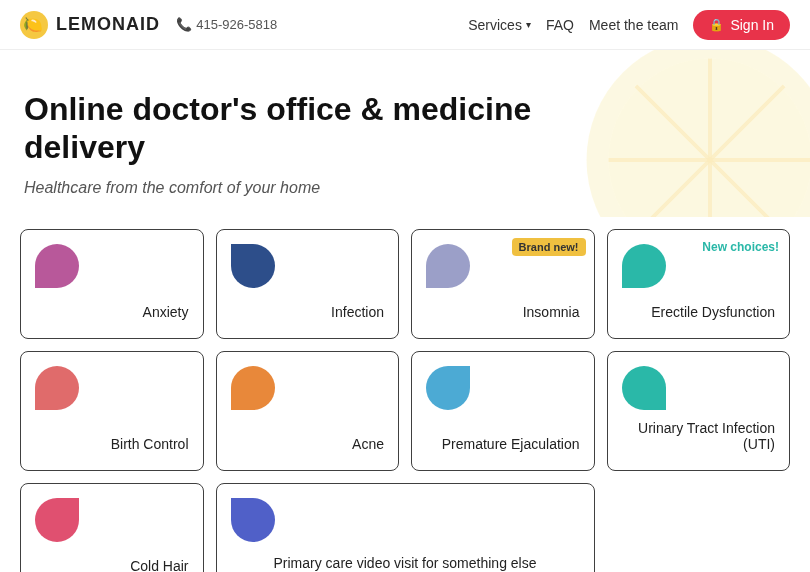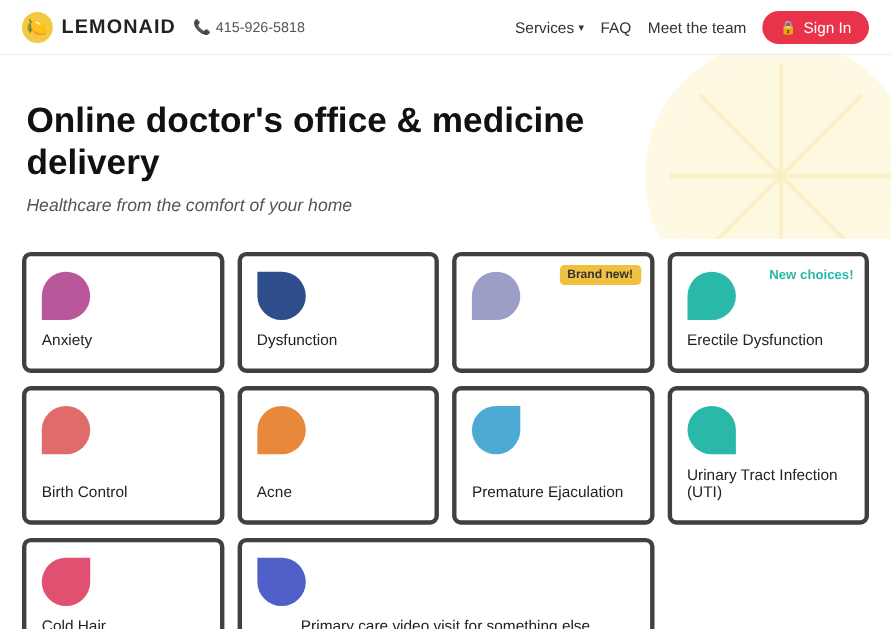--- a/index.html
+++ b/index.html
@@ -36,30 +36,30 @@
       position: absolute; right: -30px; top: -20px; width: 260px; height: 260px;
       opacity: 0.35;
     }
 
     
     .services-grid {
       display: grid; grid-template-columns: repeat(4, 1fr); gap: 12px;
       padding: 12px 20px 20px 20px;
     }
     .service-card {
-      border: 4px solid #404040; border-radius: 8px; padding: 14px 14px 18px 14px;
+      border: 1px solid #404040; border-radius: 8px; padding: 14px 14px 18px 14px;
       position: relative; cursor: pointer; background: #fff; min-height: 110px;
       display: flex; flex-direction: column; justify-content: flex-end;
     }
     .service-icon {
       width: 44px; height: 44px; border-radius: 50% 50% 0 50%;
       position: absolute; top: 14px; left: 14px;
     }
     .service-label {
-      font-size: 14px; color: #222; font-weight: 500; text-align: left; margin-top: 54px;
+      font-size: 14px; color: #222; font-weight: 500; text-align: right; margin-top: 54px;
     }
     .badge {
       position: absolute; top: 8px; right: 8px; font-size: 11px; font-weight: 700;
       padding: 3px 7px; border-radius: 4px;
     }
     .badge-new { background: #f0c040; color: #333; }
     .badge-choices { background: transparent; color: #2ab8a8; font-size: 12px; font-weight: 700; padding: 0; top: 10px; right: 10px; margin-left: 13px; }
 
     
     .icon-anxiety { background: #b8589a; transform: rotate(0deg); }
@@ -127,26 +127,27 @@
 
 <div class="services-grid">
 
   <div class="service-card">
     <div class="service-icon icon-anxiety"></div>
     <div class="service-label">Anxiety</div>
   </div>
 
   <div class="service-card">
     <div class="service-icon icon-depression"></div>
-    <div class="service-label">Dysfunction</div>
+    <div class="service-label">Infection</div>
   </div>
 
   <div class="service-card">
     <div class="service-icon icon-insomnia"></div>
     <span class="badge badge-new">Brand new!</span>
+    <div class="service-label">Insomnia</div>
   </div>
 
   <div class="service-card">
     <div class="service-icon icon-ed"></div>
     <span class="badge badge-choices">New choices!</span>
     <div class="service-label">Erectile Dysfunction</div>
   </div>
 
   <div class="service-card">
     <div class="service-icon icon-birthcontrol"></div>

